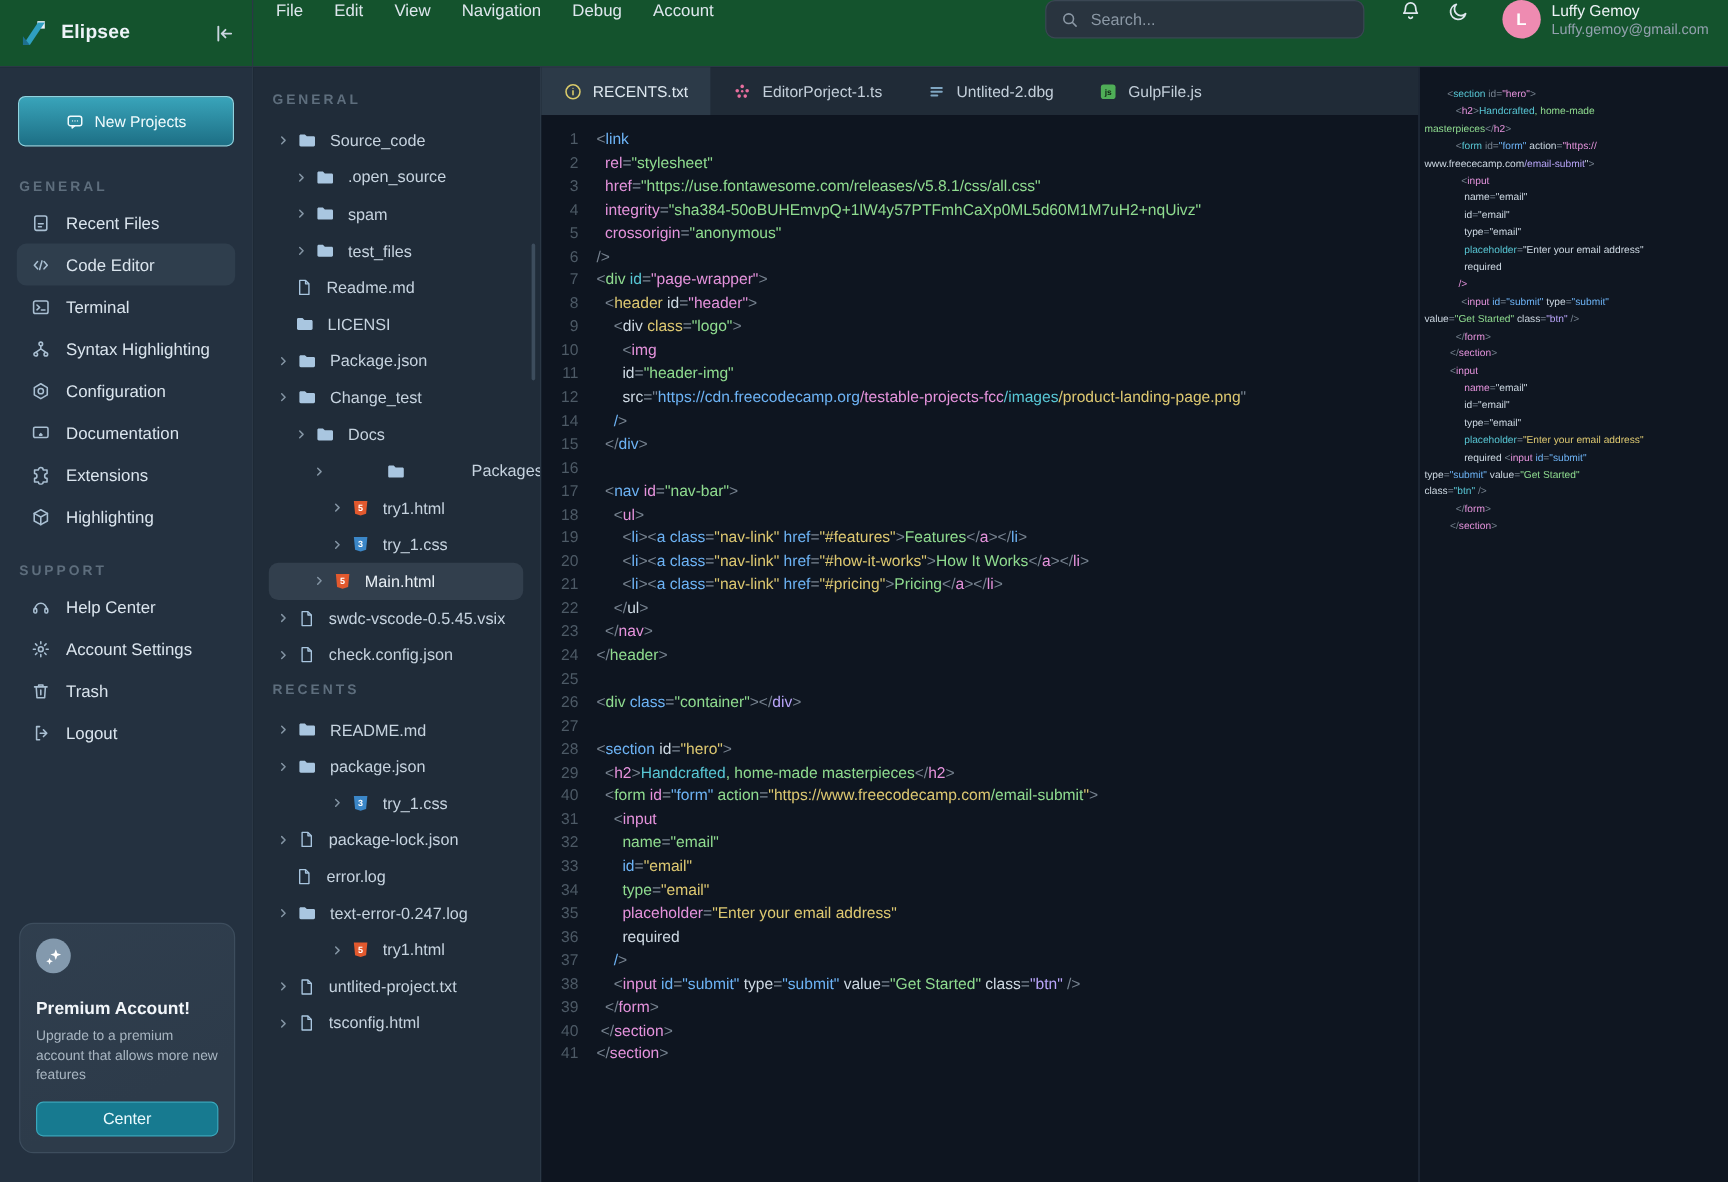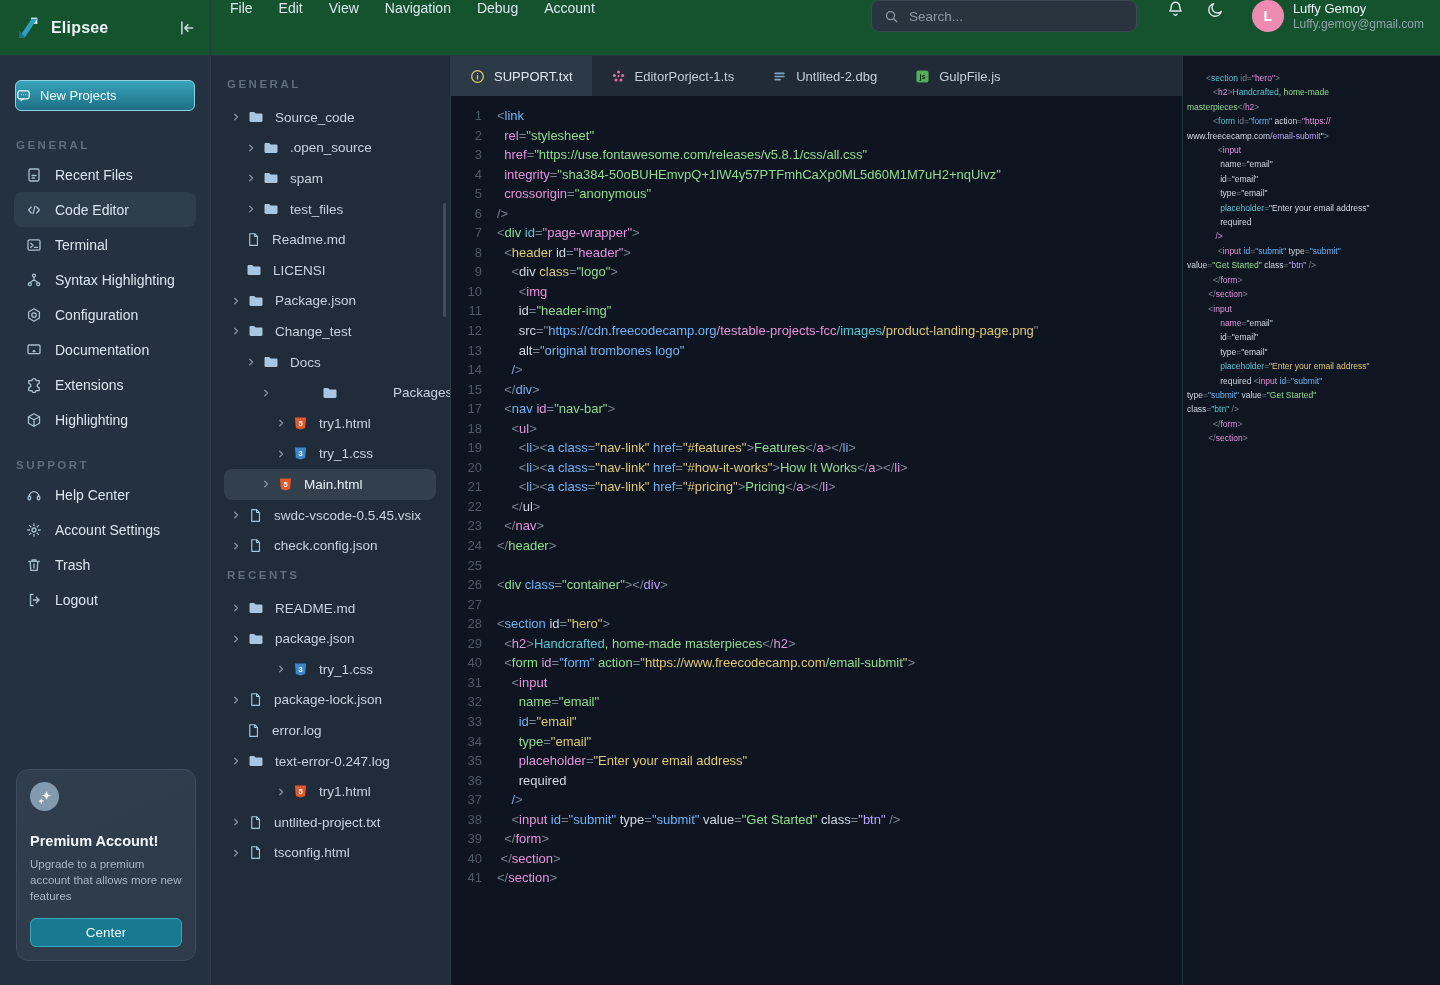--- a/index.html
+++ b/index.html
@@ -27,23 +27,23 @@
     color:#fff;font-size:14px;font-weight:bold;}
   .user-name{font-size:13px;color:#eef3f7;line-height:16px;}
   .user-email{font-size:12px;color:#93a1ae;line-height:15px;}
 
   
   .main{display:flex;height:929px;}
 
   
   .sidebar{width:211px;flex:none;background:#243140;border-right:1px solid #2b3846;
     padding-top:24px;position:relative;}
-  .new-projects{margin:0 15px 6px;height:31px;border-radius:6px;cursor:pointer;
+  .new-projects{margin:0 15px 6px;height:42px;border-radius:6px;cursor:pointer;
     background:linear-gradient(180deg,#39a4ba 0%,#1d6f85 100%);border:1px solid #8ed4e0;
-    color:#f0fbfd;font-size:13px;display:flex;align-items:center;justify-content:flex-start;gap:9px;}
+    color:#f0fbfd;font-size:13px;display:flex;align-items:center;justify-content:center;gap:9px;}
   .side-label{padding:22px 16px 6px;font-size:11.5px;letter-spacing:2.5px;color:#5e6e7d;font-weight:bold;}
   .nav-item{display:flex;align-items:center;gap:13px;height:35px;margin:0 14px;padding:0 11px;
     border-radius:8px;color:#dbe5ee;font-size:14px;cursor:pointer;}
   .nav-item.selected{background:#2f3e4d;}
   .nav-ico{display:flex;color:#a9bfd2;width:17px;justify-content:center;}
 
   .premium{position:absolute;left:16px;bottom:24px;width:180px;border-radius:12px;
     background:linear-gradient(155deg,#41526366 0%,#2d3b4a 70%);border:1px solid #3d4d5d;
     padding:12px 13px 13px;}
   .premium-ico{width:29px;height:29px;border-radius:50%;background:#8399ad;display:flex;
@@ -599,21 +599,21 @@
   <div class="editor">
     <div class="tabbar">
         <div class="tab active">
           <span class="tab-ico">
             <svg viewBox="0 0 16 16" width="15" height="15" fill="none" stroke="#d9ca6a" stroke-width="1.4">
               <circle cx="8" cy="8" r="6.2"></circle>
               <path d="M8 7.2v3.4" stroke-linecap="round"></path>
               <circle cx="8" cy="4.9" r="0.6" fill="#d9ca6a" stroke="none"></circle>
             </svg>
           </span>
-          <span>SUPPORT.txt</span>
+          <span>RECENTS.txt</span>
         </div>
         <div class="tab">
           <span class="tab-ico">
             <svg viewBox="0 0 16 16" width="15" height="15" fill="#e86f9e">
               <circle cx="8" cy="3.2" r="1.6"></circle>
               <circle cx="3.6" cy="7" r="1.6"></circle>
               <circle cx="12.4" cy="7" r="1.6"></circle>
               <circle cx="5.3" cy="11.8" r="1.6"></circle>
               <circle cx="10.7" cy="11.8" r="1.6"></circle>
               <circle cx="8" cy="7.6" r="1.1"></circle>
@@ -684,30 +684,30 @@
         </div>
         <div class="cl">
           <span class="ln">11</span>
           <span class="ct"><span style="color: rgb(206, 217, 227);">      id</span><span style="color: rgb(118, 130, 143);">=</span><span style="color: rgb(143, 219, 143);">"header-img"</span></span>
         </div>
         <div class="cl">
           <span class="ln">12</span>
           <span class="ct"><span style="color: rgb(206, 217, 227);">      src</span><span style="color: rgb(118, 130, 143);">=</span><span style="color: rgb(118, 130, 143);">"</span><span style="color: rgb(109, 179, 245);">https://cdn.freecodecamp.org</span><span style="color: rgb(229, 147, 220);">/testable-projects-fcc</span><span style="color: rgb(88, 199, 213);">/images</span><span style="color: rgb(221, 200, 113);">/product-landing-page.png</span><span style="color: rgb(118, 130, 143);">"</span></span>
         </div>
         <div class="cl">
-          <span class="ln">13</span>
-          <span class="ct"><span style="color: rgb(206, 217, 227);">      alt</span><span style="color: rgb(118, 130, 143);">=</span><span style="color: rgb(109, 179, 245);">"original trombones logo"</span></span>
-        </div>
-        <div class="cl">
           <span class="ln">14</span>
           <span class="ct"><span style="color: rgb(109, 179, 245);">    /</span><span style="color: rgb(118, 130, 143);">&gt;</span></span>
         </div>
         <div class="cl">
           <span class="ln">15</span>
           <span class="ct"><span style="color: rgb(118, 130, 143);">  &lt;/</span><span style="color: rgb(109, 179, 245);">div</span><span style="color: rgb(118, 130, 143);">&gt;</span></span>
+        </div>
+        <div class="cl">
+          <span class="ln">16</span>
+          <span class="ct"></span>
         </div>
         <div class="cl">
           <span class="ln">17</span>
           <span class="ct"><span style="color: rgb(118, 130, 143);">  &lt;</span><span style="color: rgb(109, 179, 245);">nav</span><span style="color: rgb(229, 147, 220);"> id</span><span style="color: rgb(118, 130, 143);">=</span><span style="color: rgb(143, 219, 143);">"nav-bar"</span><span style="color: rgb(118, 130, 143);">&gt;</span></span>
         </div>
         <div class="cl">
           <span class="ln">18</span>
           <span class="ct"><span style="color: rgb(118, 130, 143);">    &lt;</span><span style="color: rgb(229, 147, 220);">ul</span><span style="color: rgb(118, 130, 143);">&gt;</span></span>
         </div>
         <div class="cl">

